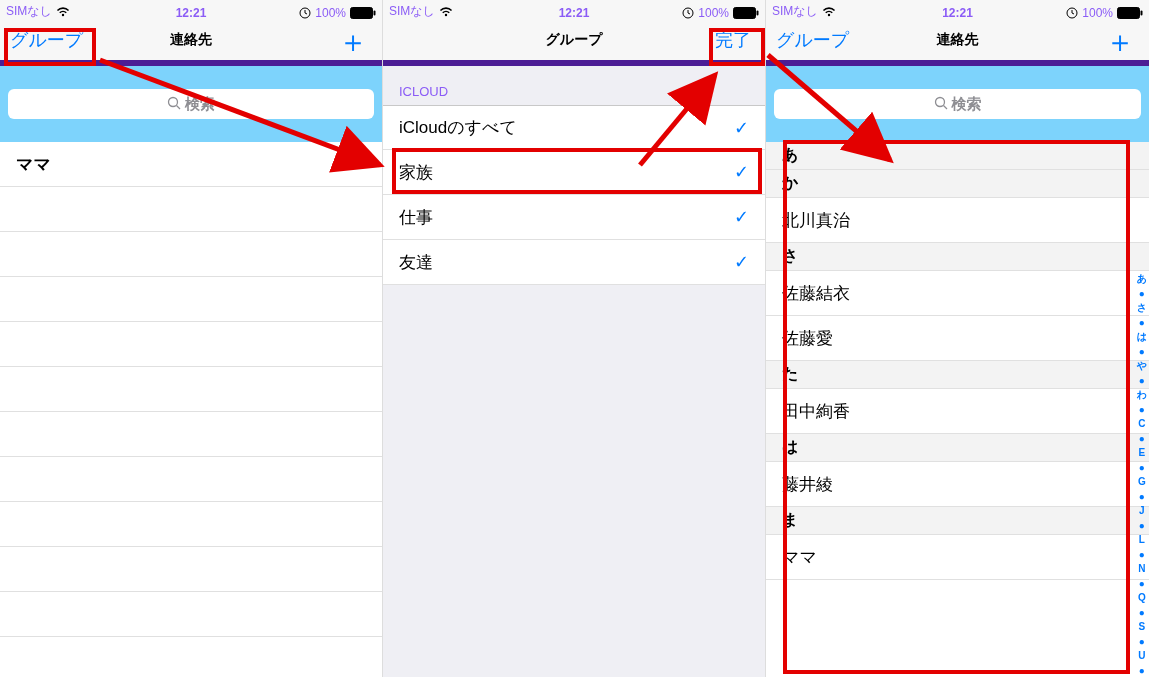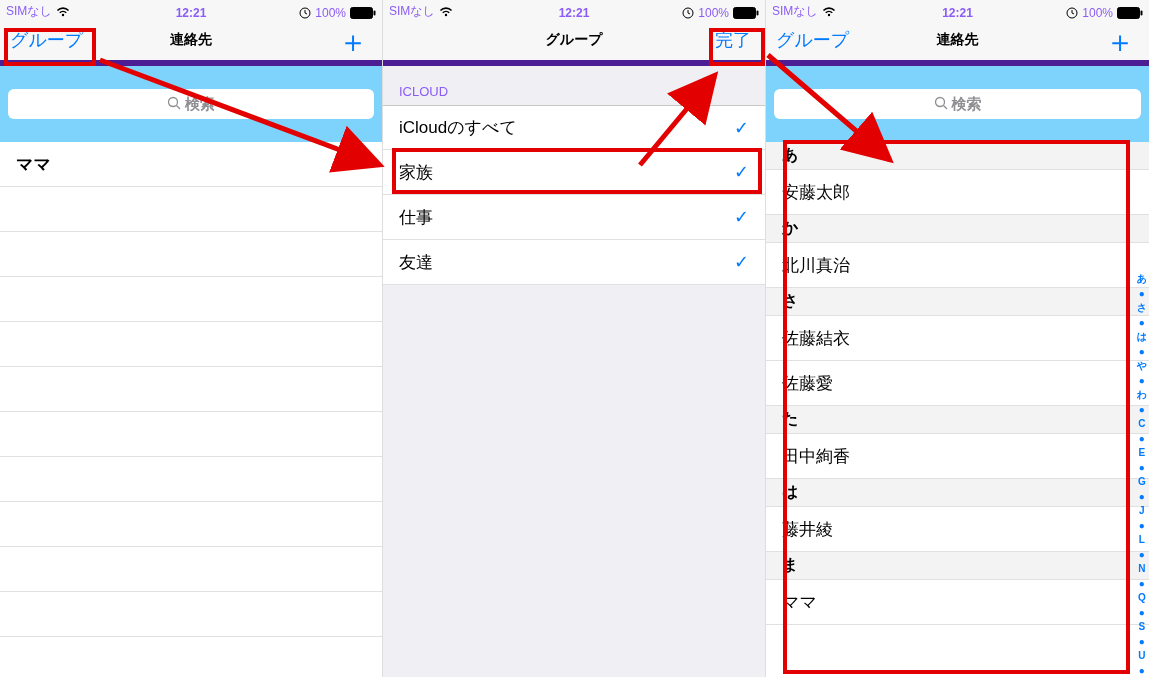--- a/index.html
+++ b/index.html
@@ -335,21 +335,20 @@
               <line x1="9.5" y1="9.5" x2="13" y2="13" stroke="#8e8e93" stroke-width="1.3"></line>
             </svg>
         </span>
         <span>検索</span>
       </div>
     </div>
 
     <div class="contacts-body">
       <div id="s3-sections">
           <div class="section-kana">あ</div>
-          <div class="row contact">安藤太郎</div>
           <div class="section-kana">か</div>
           <div class="row contact">北川真治</div>
           <div class="section-kana">さ</div>
           <div class="row contact">佐藤結衣</div>
           <div class="row contact">佐藤愛</div>
           <div class="section-kana">た</div>
           <div class="row contact">田中絢香</div>
           <div class="section-kana">は</div>
           <div class="row contact">藤井綾</div>
           <div class="section-kana">ま</div>

